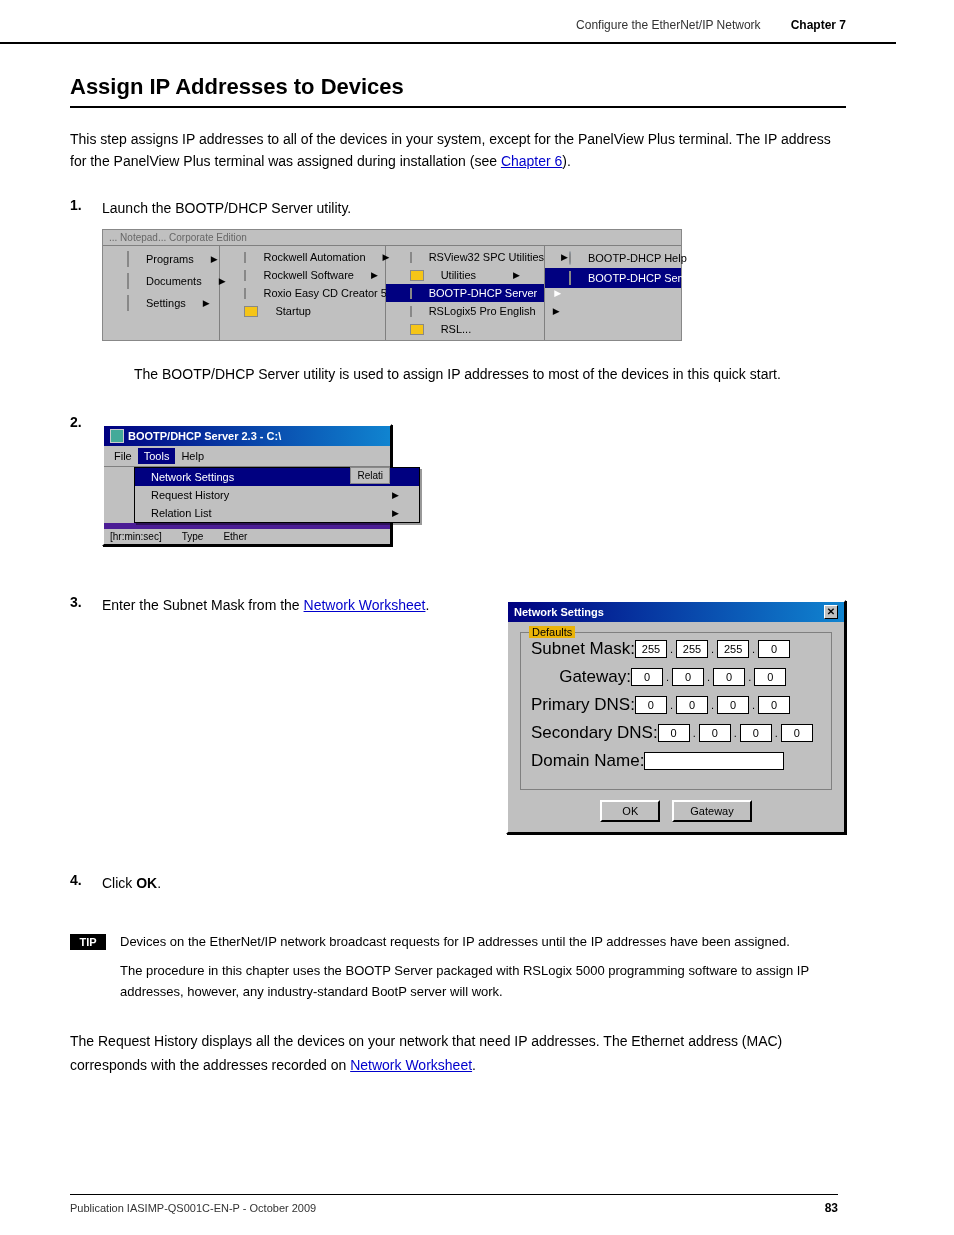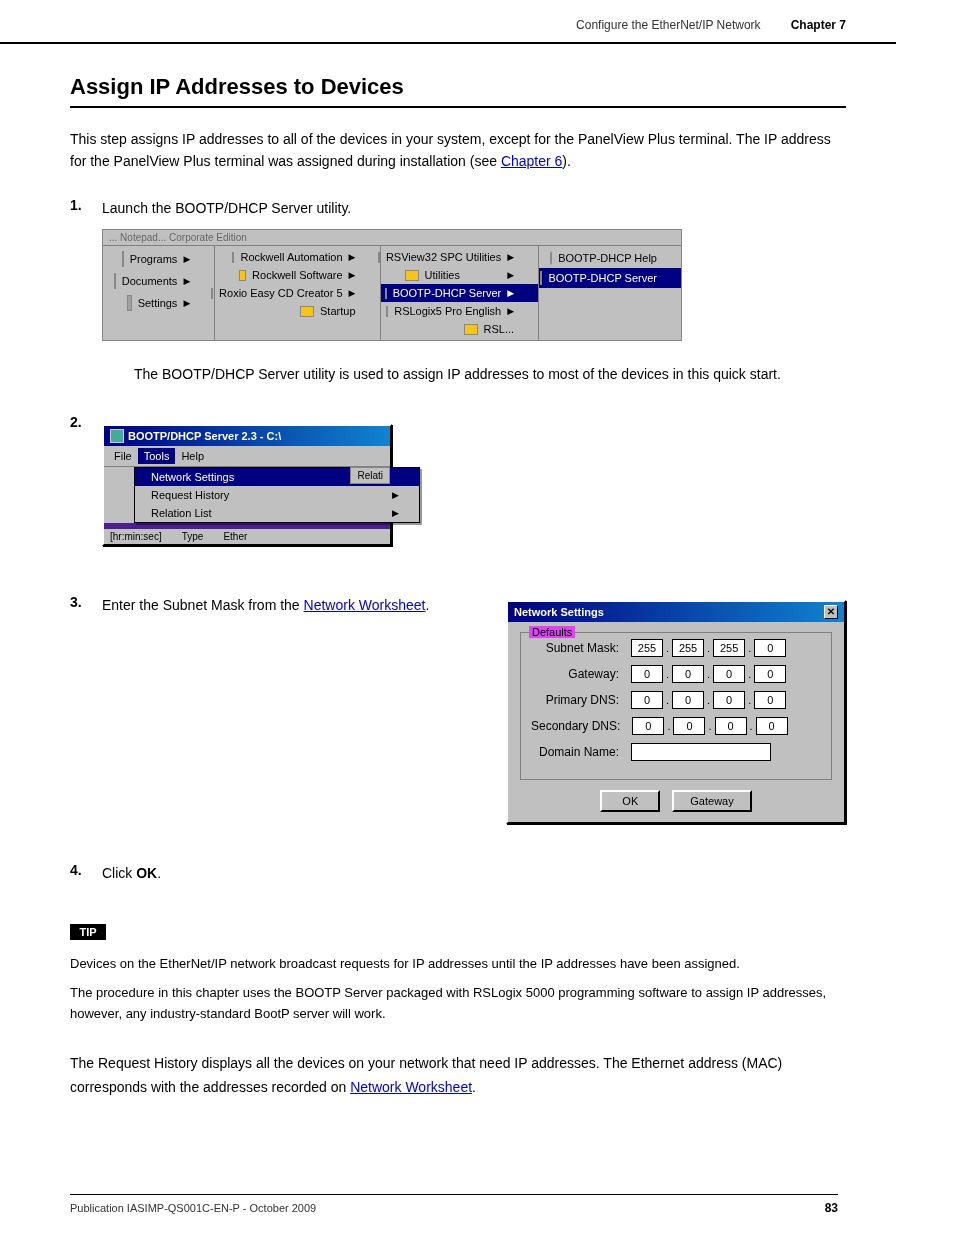--- a/index.html
+++ b/index.html
@@ -114,25 +114,24 @@
     .win-col {
       border-right: 1px solid #808080;
       padding: 2px 0;
       min-width: 130px;
     }
     .win-col:last-child { border-right: none; }
     .win-menu-item {
       padding: 3px 24px;
       display: flex;
       align-items: center;
-      gap: 6px;
+      gap: 17px;
       font-size: 11px;
       white-space: nowrap;
       cursor: default;
-      justify-content: flex-end;
     }
     .win-menu-item.highlighted {
       background: #000080;
       color: #fff;
     }
     .win-menu-item .arrow {
       margin-left: auto;
       font-size: 9px;
     }
 
@@ -259,34 +258,34 @@
     .dialog-group-box {
       border: 1px solid #808080;
       padding: 6px 10px 10px 10px;
       margin-bottom: 10px;
       position: relative;
     }
     .dialog-group-label {
       position: absolute;
       top: -7px;
       left: 8px;
-      background: #d946ef;
+      background: #eab308;
       padding: 0 3px;
       font-size: 11px;
     }
     .dialog-row {
       display: flex;
       align-items: center;
       margin-bottom: 8px;
     }
     .dialog-label {
-      font-size: 12px;
+      font-size: 17px;
       min-width: 100px;
       text-align: right;
-      padding-right: 12px;
+      padding-right: 0;
     }
     .ip-field-group {
       display: flex;
       align-items: center;
       gap: 2px;
     }
     .ip-field {
       background: #fff;
       border: 1px solid #000;
       width: 32px;
@@ -327,21 +326,20 @@
       min-width: 60px;
       text-align: center;
     }
 
     
     .tip-box {
       display: flex;
       gap: 14px;
       margin: 20px 0;
       align-items: flex-start;
-      flex-direction: column;
     }
     .tip-label {
       background: #000;
       color: #fff;
       font-size: 11px;
       font-weight: bold;
       padding: 2px 6px;
       min-width: 36px;
       text-align: center;
       margin-top: 2px;

